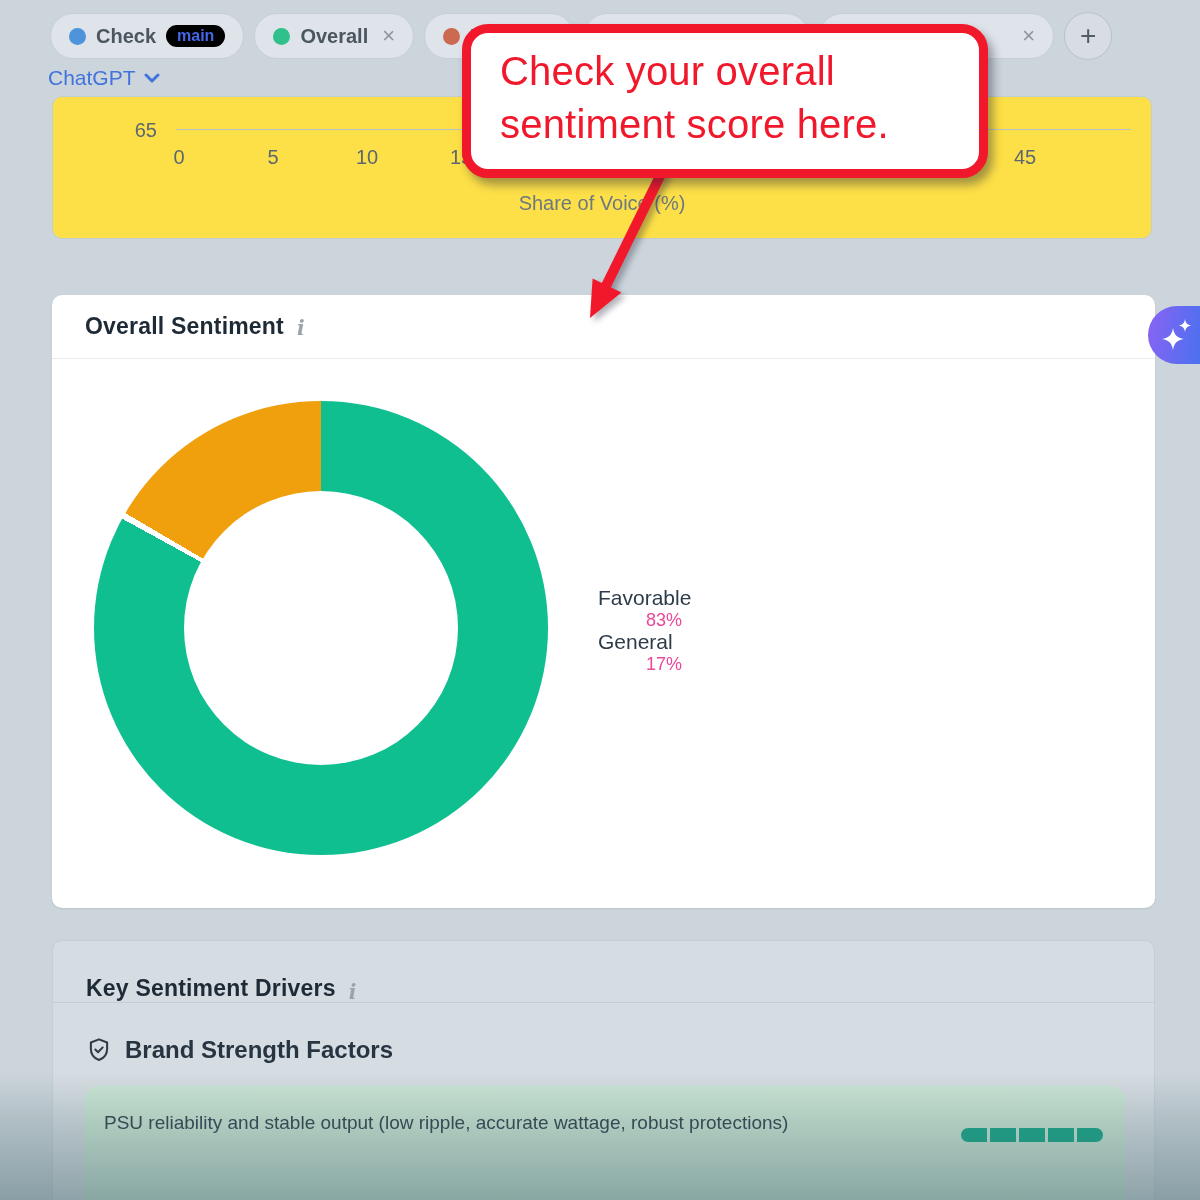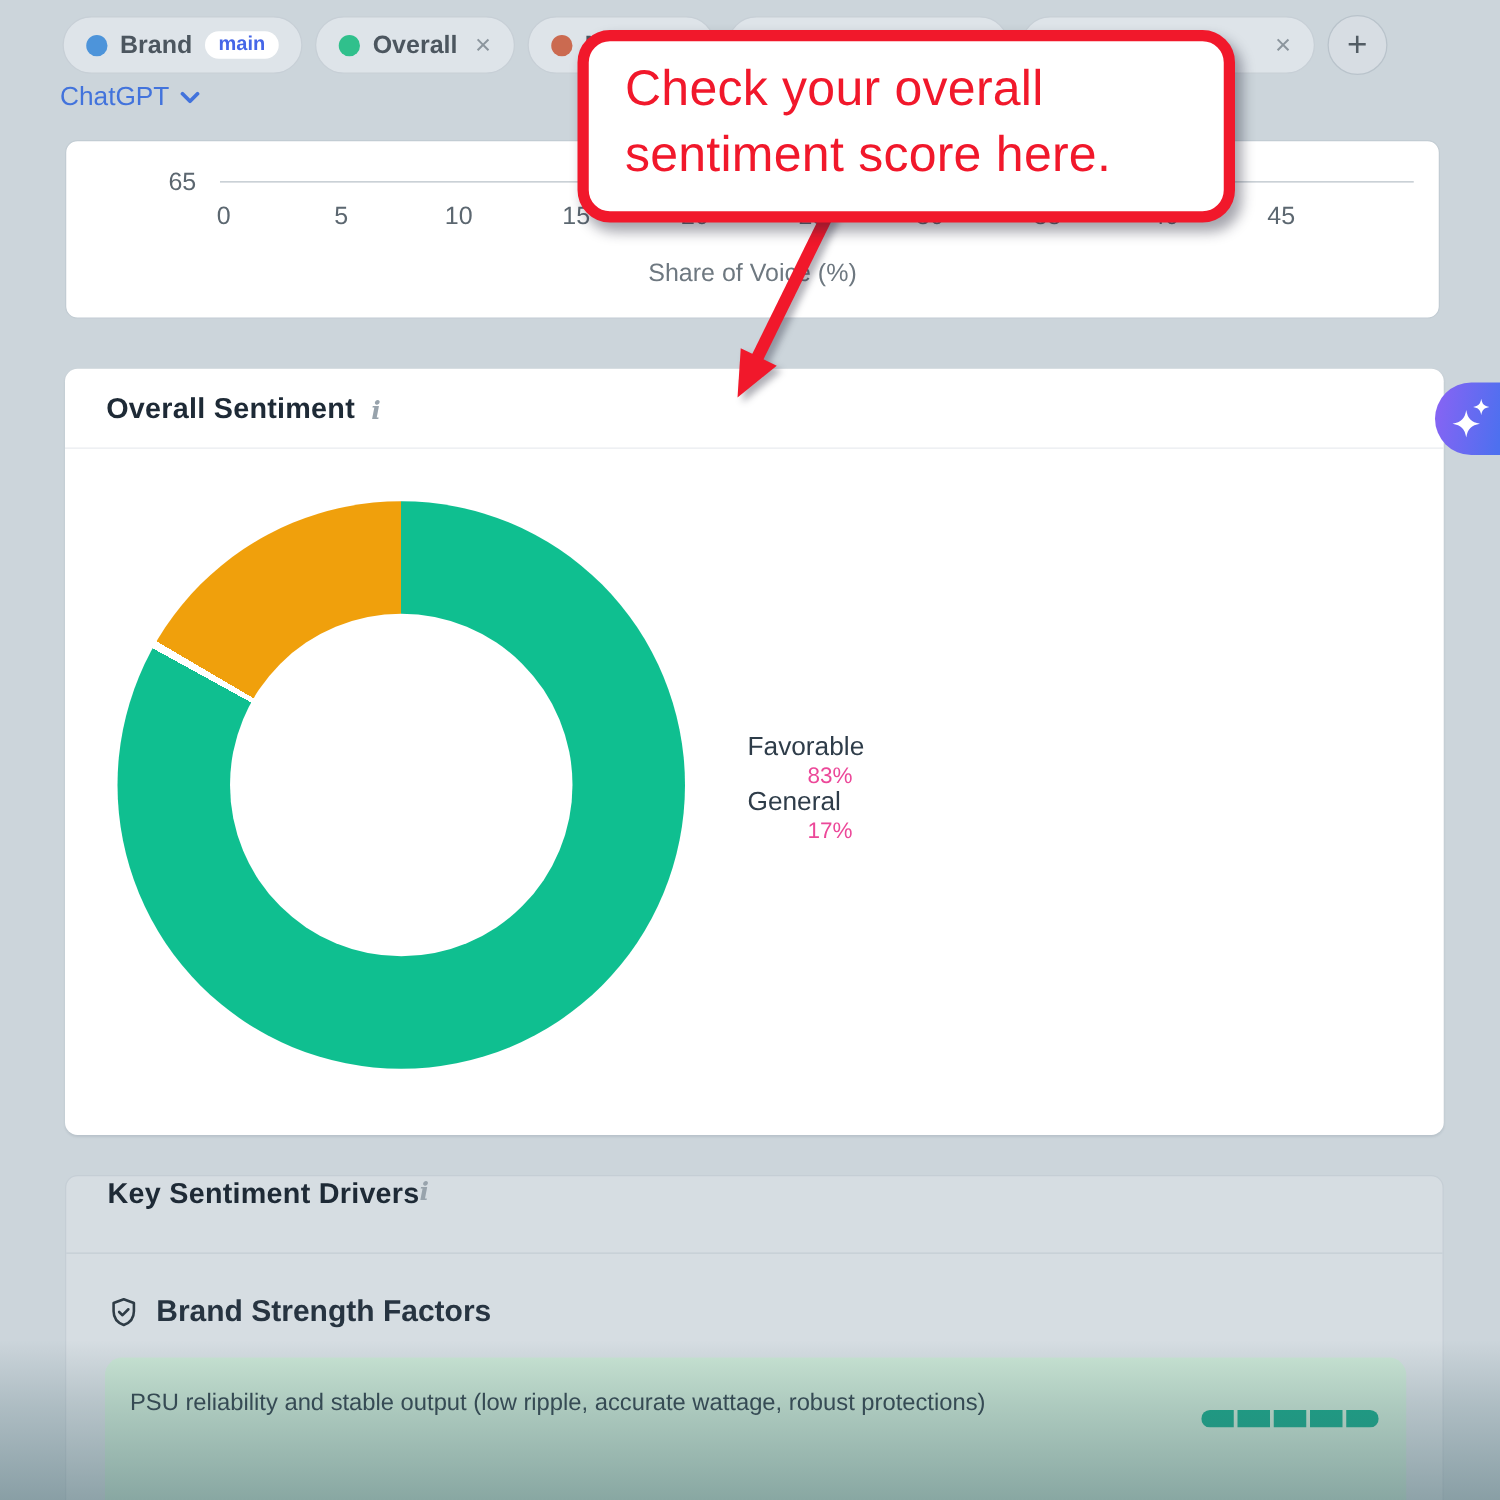--- a/index.html
+++ b/index.html
@@ -17,40 +17,40 @@
   .chips-row { position:absolute; left:50px; top:12px; display:flex; gap:10px; align-items:center; z-index:10; }
   .chip {
     height:46px; border-radius:23px; background:#dee4e9; border:1px solid #c7cfd6;
     display:flex; align-items:center; padding:0 18px; gap:10px;
     font-size:20px; font-weight:600; color:#4c565f; white-space:nowrap;
   }
   .chip .dot { width:17px; height:17px; border-radius:50%; flex:0 0 auto; }
   .dot-blue { background:#4d94da; } .dot-green { background:#30c08c; } .dot-orange { background:#cb6a50; }
   .chip .close-x { font-size:22px; font-weight:400; color:#8b959d; margin-left:4px; cursor:pointer; }
   .badge-main {
-    background:#ffffff; color:#4566e8; font-size:16px; font-weight:600;
+    background:#000000; color:#4566e8; font-size:16px; font-weight:600;
     border-radius:13px; padding:3px 11px; line-height:1;
   }
   .chip-ghost3 { min-width:150px; }
   .chip-ghost4 { min-width:225px; }
   .chip-ghost5 { min-width:235px; justify-content:flex-end; }
   .add-btn {
     width:48px; height:48px; border-radius:50%; background:#d7dde3; border:1.5px solid #b9c3cb;
     display:flex; align-items:center; justify-content:center;
     font-size:28px; font-weight:400; color:#525c64; cursor:pointer;
   }
   .model-select {
     position:absolute; left:48px; top:66px; display:flex; align-items:center; gap:8px;
     font-size:21px; font-weight:400; color:#4273dc; cursor:pointer; z-index:10;
   }
 
   
   .sov-card {
-    position:absolute; left:52px; top:112px; width:1100px; height:143px;
-    background:#ffffff; border:1px solid #c2ccd3; border-radius:10px;
+    position:absolute; left:52px; top:96px; width:1100px; height:143px;
+    background:#fde047; border:1px solid #c2ccd3; border-radius:10px;
   }
   .sov-ylabel { position:absolute; left:62px; top:22px; width:42px; text-align:right; font-size:20px; color:#5c6770; }
   .sov-gridline { position:absolute; left:123px; right:20px; top:32px; height:1px; background:#b9c2c9; }
   .sov-tick { position:absolute; top:49px; width:60px; text-align:center; font-size:20px; color:#5c6770; }
   .sov-xtitle { position:absolute; left:0; right:0; top:95px; text-align:center; font-size:20px; color:#6e7880; }
 
   
   .sent-card {
     position:absolute; left:52px; top:295px; width:1103px; height:613px;
     background:#ffffff; border-radius:10px; box-shadow:0 1px 2px rgba(20,40,60,.10);
@@ -82,21 +82,21 @@
     border-radius:29px 0 0 29px; z-index:20; cursor:pointer;
     background:linear-gradient(100deg, #8a63f4 0%, #4d70ef 85%);
     display:flex; align-items:center; justify-content:center;
   }
 
   
   .drivers-card {
     position:absolute; left:52px; top:940px; width:1103px; height:275px;
     background:#d6dde2; border:1px solid #c5ced5; border-radius:10px 10px 0 0;
   }
-  .drivers-header { height:62px; border-bottom:1px solid #c3cdd4; display:flex; align-items:flex-start; padding:0 33px; }
+  .drivers-header { height:62px; border-bottom:1px solid #c3cdd4; display:flex; align-items:flex-end; padding:0 33px; gap:13px; }
   .section-row { display:flex; align-items:center; gap:13px; padding:33px 33px 0 33px; }
   .section-title { font-size:24px; font-weight:700; color:#273441; }
   .driver-item {
     position:absolute; left:31px; top:145px; width:1041px; height:130px;
     background:#cbe6d5; border-radius:14px; padding:20px 24px 0 20px;
   }
   .driver-text { width:780px; font-size:19px; line-height:33px; color:#31424c; }
   .strength-bar { position:absolute; left:877px; top:42px; height:14px; display:flex; gap:3px; border-radius:7px; overflow:hidden; }
   .strength-seg { width:26px; height:14px; background:#14a788; }
 
@@ -118,21 +118,21 @@
   }
 </style>
 </head>
 <body>
 
 <div class="page">
 
   <div class="chips-row">
     <div class="chip">
       <span class="dot dot-blue"></span>
-      <span>Brand</span>
+      <span>Check</span>
       <span class="badge-main">main</span>
     </div>
     <div class="chip">
       <span class="dot dot-green"></span>
       <span>Overall</span>
       <span class="close-x">×</span>
     </div>
     <div class="chip chip-ghost3">
       <span class="dot dot-orange"></span>
       <span>Nz</span>

